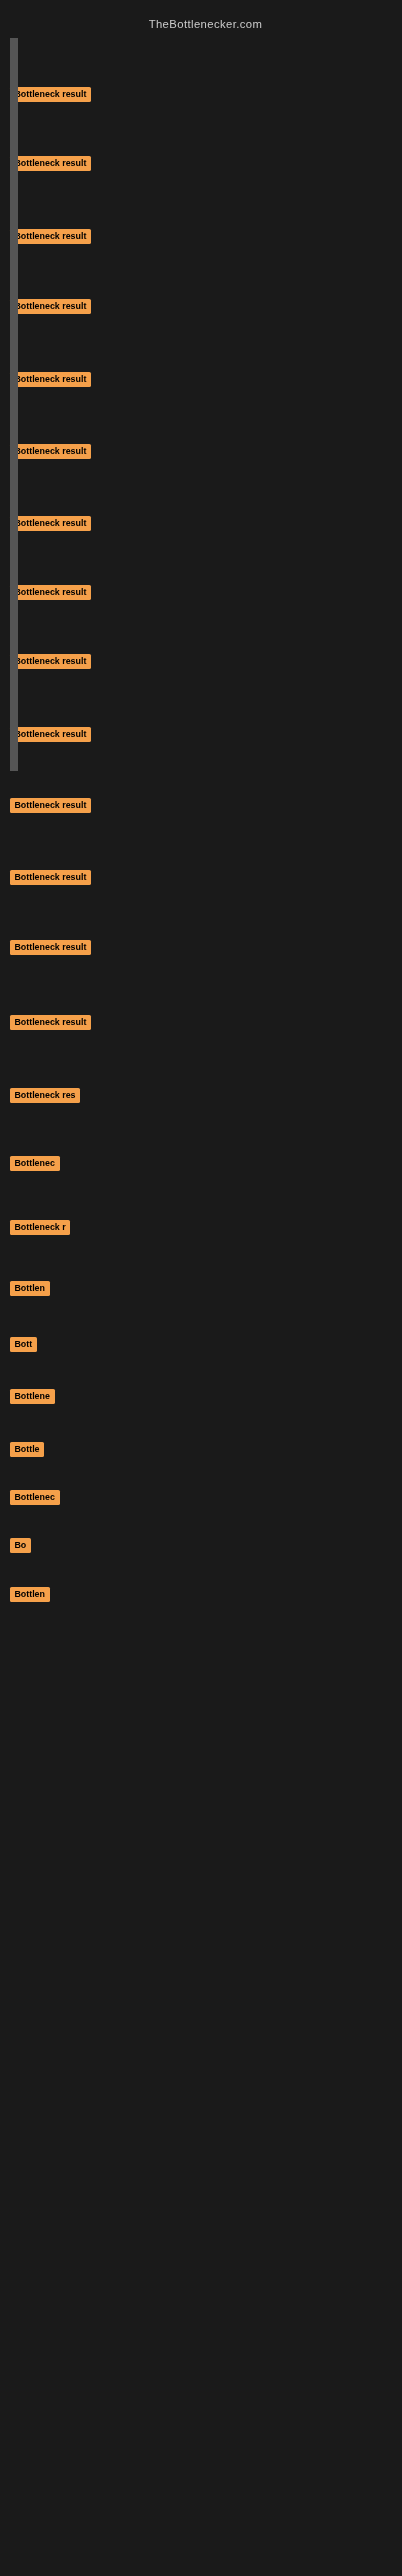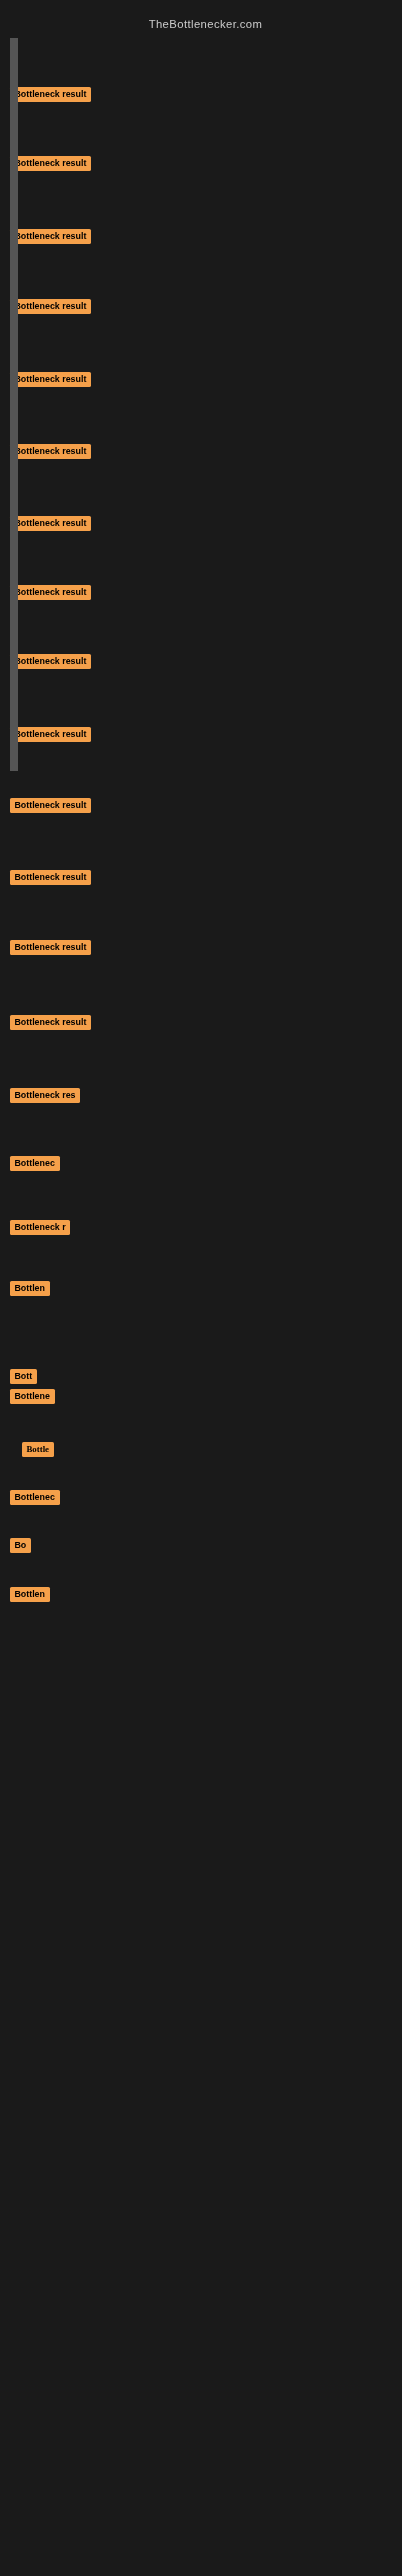--- a/index.html
+++ b/index.html
@@ -126,26 +126,26 @@
     <div class="bottleneck-item" style="position: absolute; top: 1115px; left: 0px;">
       <div class="bottleneck-badge" style="max-width: 74px; overflow: hidden; text-overflow: ellipsis;">Bottlenec</div>
     </div>
     <div class="bottleneck-item" style="position: absolute; top: 1179px; left: 0px;">
       <div class="bottleneck-badge" style="max-width: 82px; overflow: hidden; text-overflow: ellipsis; text-align: center;">Bottleneck r</div>
     </div>
     <div class="bottleneck-item" style="position: absolute; top: 1240px; left: 0px;">
       <div class="bottleneck-badge" style="max-width: 63px; overflow: hidden; text-overflow: ellipsis;">Bottlen</div>
     </div>
     <div class="bottleneck-item" style="position: absolute; top: 1296px; left: 0px;">
-      <div class="bottleneck-badge" style="max-width: 47px; overflow: hidden; text-overflow: ellipsis; margin-top: 32px;">Bott</div>
+      <div class="bottleneck-badge" style="max-width: 47px; overflow: hidden; text-overflow: ellipsis;">Bott</div>
     </div>
     <div class="bottleneck-item" style="position: absolute; top: 1348px; left: 0px;">
       <div class="bottleneck-badge" style="max-width: 66px; overflow: hidden; text-overflow: ellipsis;">Bottlene</div>
     </div>
-    <div class="bottleneck-item" style="position: absolute; top: 1401px; left: 12px; font-family: Liberation Serif, serif;">
+    <div class="bottleneck-item" style="position: absolute; top: 1401px; left: 0px;">
       <div class="bottleneck-badge" style="max-width: 56px; overflow: hidden; text-overflow: ellipsis;">Bottle</div>
     </div>
     <div class="bottleneck-item" style="position: absolute; top: 1449px; left: 0px;">
       <div class="bottleneck-badge" style="max-width: 74px; overflow: hidden; text-overflow: ellipsis;">Bottlenec</div>
     </div>
     <div class="bottleneck-item" style="position: absolute; top: 1497px; left: 0px;">
       <div class="bottleneck-badge" style="max-width: 35px; overflow: hidden; text-overflow: ellipsis;">Bo</div>
     </div>
     <div class="bottleneck-item" style="position: absolute; top: 1546px; left: 0px;">
       <div class="bottleneck-badge" style="max-width: 63px; overflow: hidden; text-overflow: ellipsis;">Bottlen</div>

